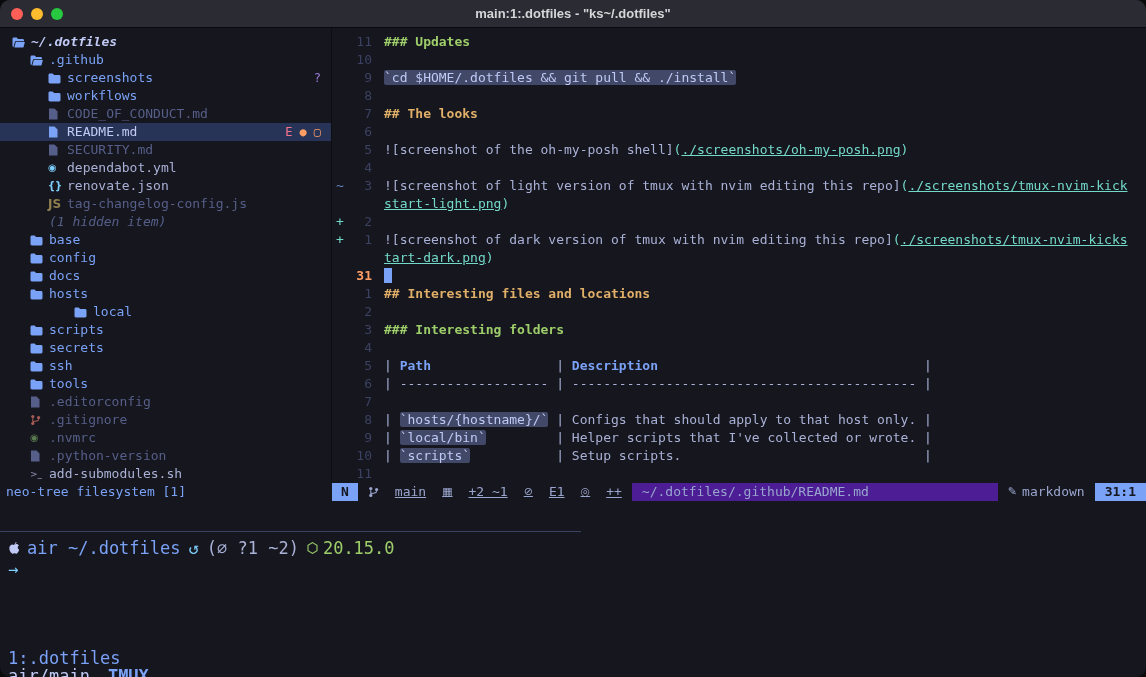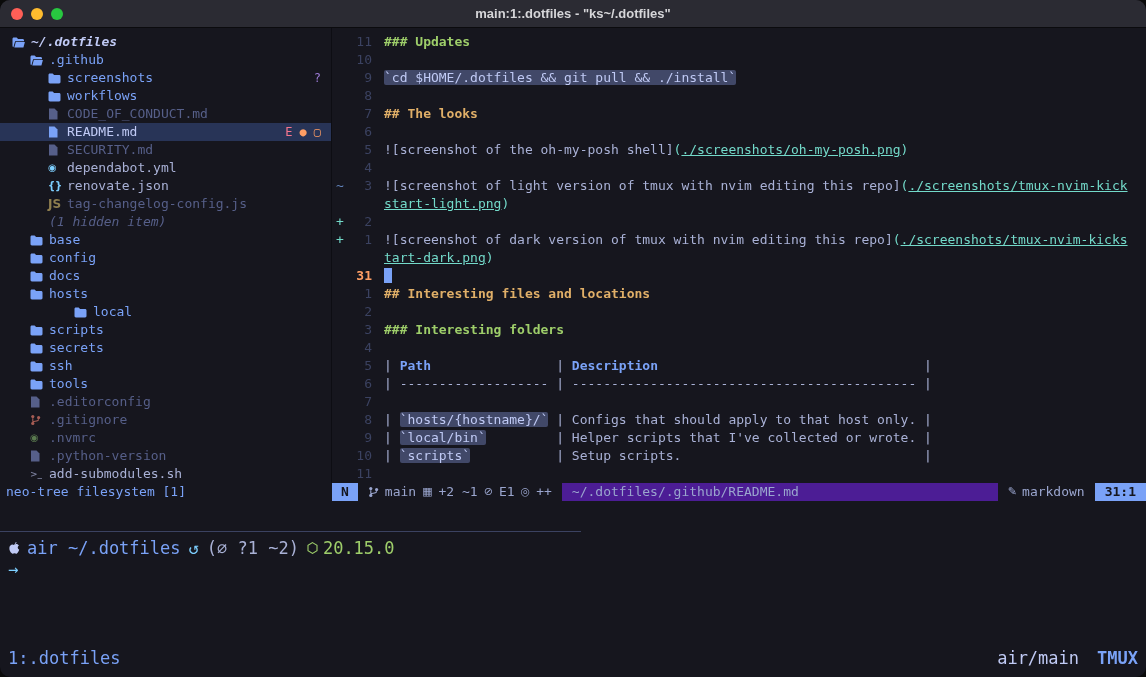--- a/index.html
+++ b/index.html
@@ -50,41 +50,41 @@
   .seg-code { background:#414868; color:#c0caf5; border-radius:2px; }
   .seg-url { color:#73daca; }
   .seg-urlu { color:#73daca; text-decoration:underline; }
   .seg-th { color:#7aa2f7; font-weight:bold; }
   .seg-cursor { background:#7aa2f7; color:#15161e; }
 
   
   .statusrow { flex:0 0 18px; display:flex; font-size:13px; line-height:18px; background:#16161e; }
   .sl-neo { flex:0 0 332px; color:#7aa2f7; padding-left:6px; overflow:hidden; }
   .sl-mode { background:#7aa2f7; color:#15161e; font-weight:bold; padding:0 9px; }
-  .sl-git { display:flex; align-items:center; gap:6px; padding:0 10px; color:#9aa5ce; }
+  .sl-git { display:flex; align-items:center; gap:16px; padding:0 10px; color:#9aa5ce;text-decoration:underline; }
   .sl-ic { display:inline-flex; align-items:center; color:#9aa5ce; }
   .sl-glyph { font-family:"DejaVu Sans", sans-serif; font-size:11px; color:#9aa5ce; }
   .sl-path { flex:1; background:#4c1d95; color:#9aa5ce; padding:0 10px; overflow:hidden; white-space:pre; }
   .sl-ft { display:flex; align-items:center; gap:5px; padding:0 10px; color:#9aa5ce; }
   .sl-pos { background:#7aa2f7; color:#15161e; font-weight:bold; padding:0 10px; }
 
   
   .bottom { flex:1; position:relative; font-size:17px; }
   .hr { position:absolute; left:0; top:30px; width:581px; height:1px; background:#3b4261; }
   .prompt { position:absolute; left:8px; top:38px; height:18px; line-height:18px;
             display:flex; align-items:center; white-space:pre; }
   .p-apple { display:inline-flex; align-items:center; margin-right:7px; }
   .p-path { color:#7aa2f7; margin-right:8px; }
   .p-refresh { color:#7dcfff; margin-right:8px; }
   .p-git { color:#a9b1d6; margin-right:8px; }
   .p-node-ic { display:inline-flex; align-items:center; margin-right:5px; }
   .p-node { color:#9ece6a; }
   .arrow { position:absolute; left:8px; top:58px; color:#7dcfff; }
   .tmuxbar { position:absolute; left:0; right:0; bottom:10px; height:18px; line-height:18px;
-             display:flex; justify-content:space-between; padding:0 8px; }
+             display:flex; justify-content:space-between; padding:0 8px;flex-direction:column; }
   .t-win { color:#7aa2f7; }
   .t-right { display:flex; gap:18px; }
   .t-sess { color:#c0caf5; }
   .t-mode { color:#7aa2f7; font-weight:bold; }
 </style>
 </head>
 <body>
 
 <div class="window">
 

